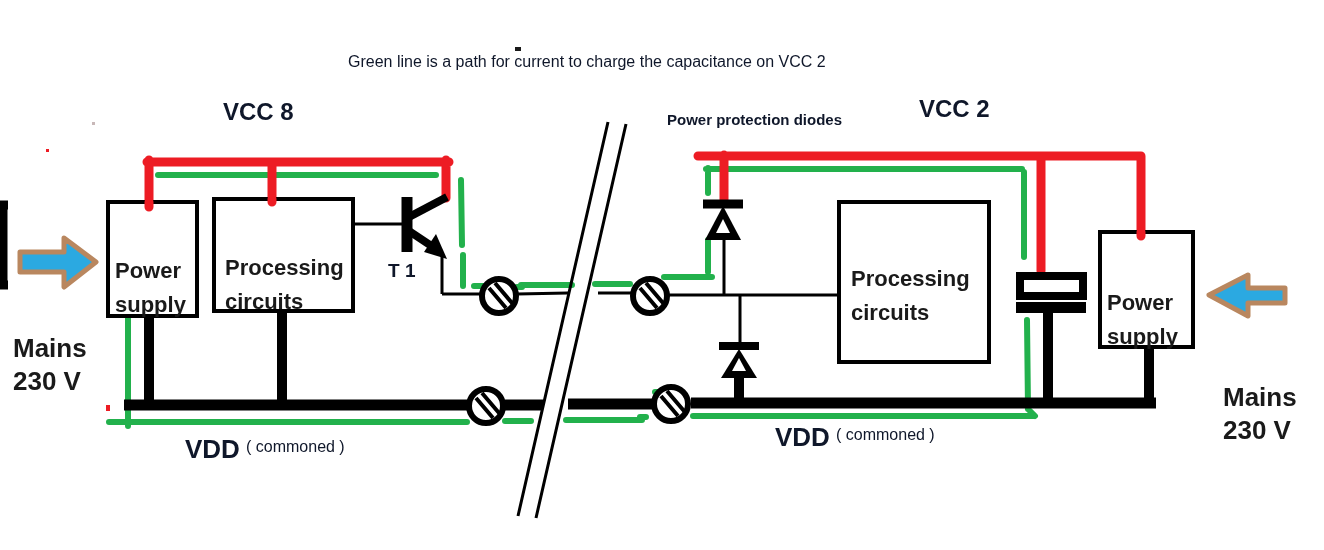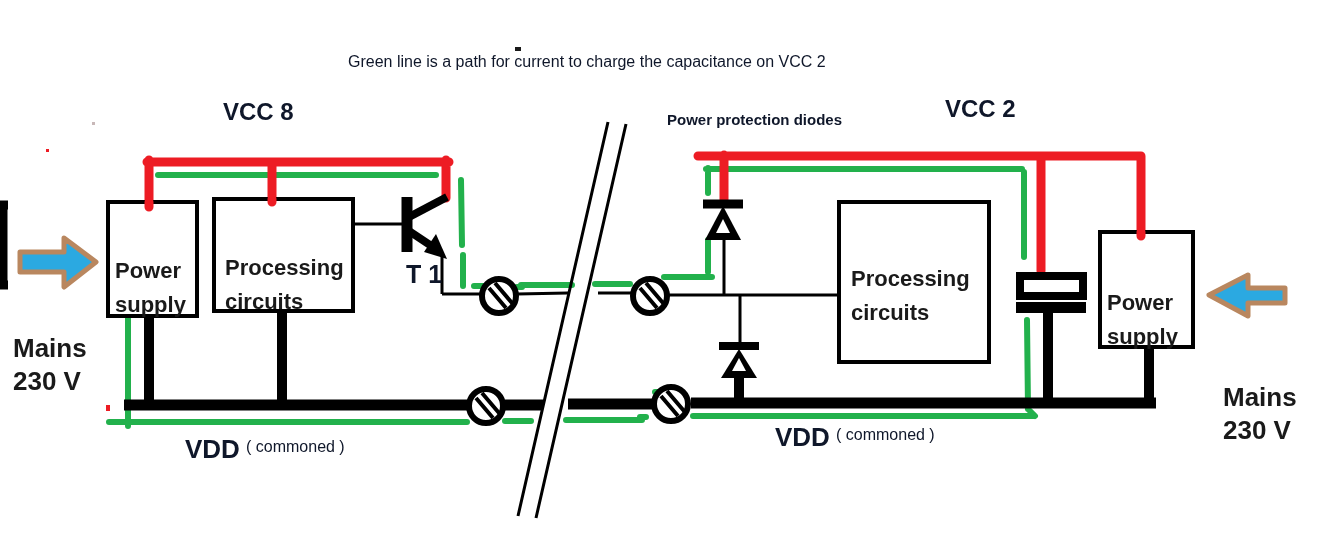--- a/index.html
+++ b/index.html
@@ -9,21 +9,21 @@
   }
   #stage svg{position:absolute;left:0;top:0;}
   .lbl{position:absolute;white-space:nowrap;color:#0f172a;}
   .title{font-size:16px;font-weight:400;letter-spacing:0px;}
   .rail{font-size:24px;font-weight:700;}
   .boxtext{position:absolute;font-size:22px;font-weight:700;line-height:34px;margin-top:40px;}
   .small-bold{font-size:15px;font-weight:700;}
   .mains{font-size:26px;font-weight:700;line-height:33px;margin-top:48px;}
   .vdd{font-size:26px;font-weight:700;}
   .vddnote{font-size:16px;font-weight:400;}
-  .t1{font-size:25px;font-weight:700;margin-left:18px;}
+  .t1{font-size:19px;font-weight:700;}
 </style>
 </head>
 <body>
 
 <div id="stage">
 
   <svg width="1324" height="550" viewBox="0 0 1324 550">
 
     <path d="M158,175 L436,175
          M461,180 L462,245 M463,255 L463,286
@@ -128,21 +128,21 @@
       <rect x="515" y="47" width="6" height="4" fill="#1a1a1a"></rect>
       <rect x="46" y="149" width="3" height="3" fill="#ed1c24"></rect>
       <rect x="92" y="122" width="3" height="3" fill="#c8b8b8"></rect>
       <rect x="106" y="405" width="4" height="6" fill="#ed1c24"></rect>
     </g>
   </svg>
 
   <div class="lbl title" style="left:348px;top:53px;">Green line is a path for current to charge the capacitance on VCC 2</div>
 
   <div class="lbl rail" style="left:223px;top:98px;">VCC 8</div>
-  <div class="lbl rail" style="left:919px;top:95px;margin-left:26px;">VCC 2</div>
+  <div class="lbl rail" style="left:919px;top:95px;">VCC 2</div>
   <div class="lbl small-bold" style="left:667px;top:111px;">Power protection diodes</div>
 
   <div class="boxtext" style="left:115px;top:214px;">
     <div>Power</div>
     <div>supply</div>
   </div>
 
   <div class="boxtext" style="left:225px;top:211px;">
     <div>Processing</div>
     <div>circuits</div>

